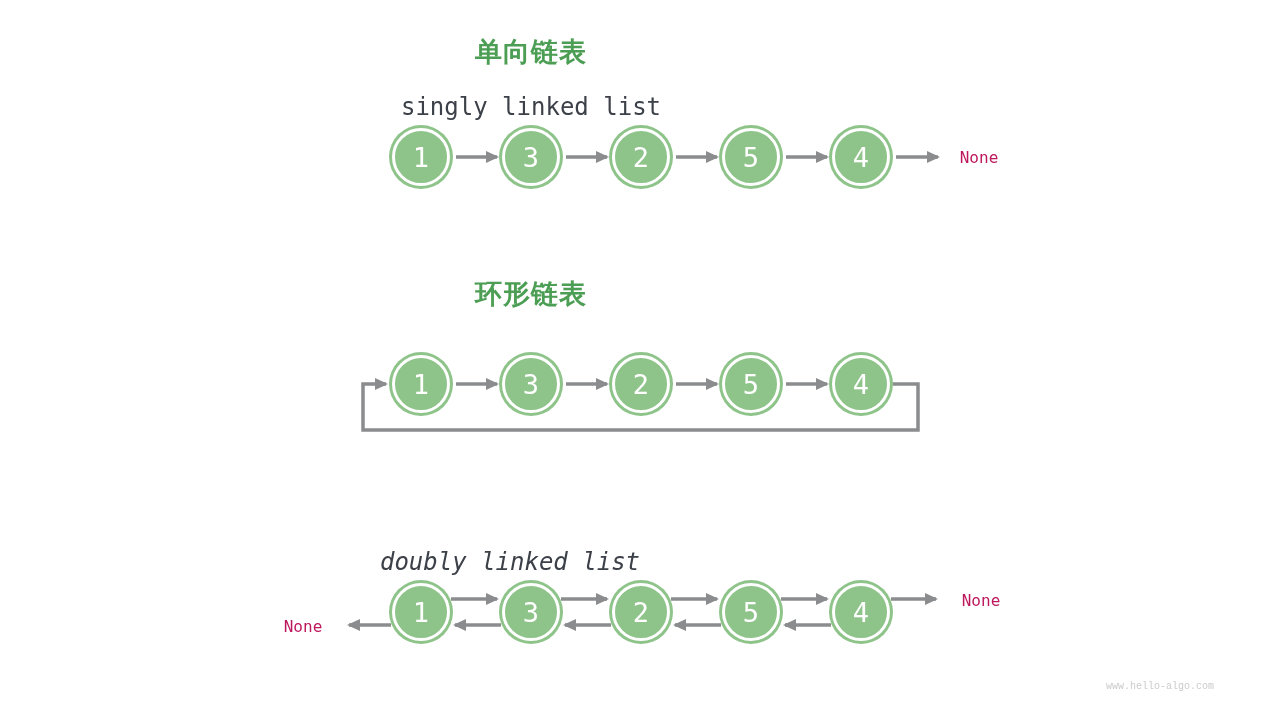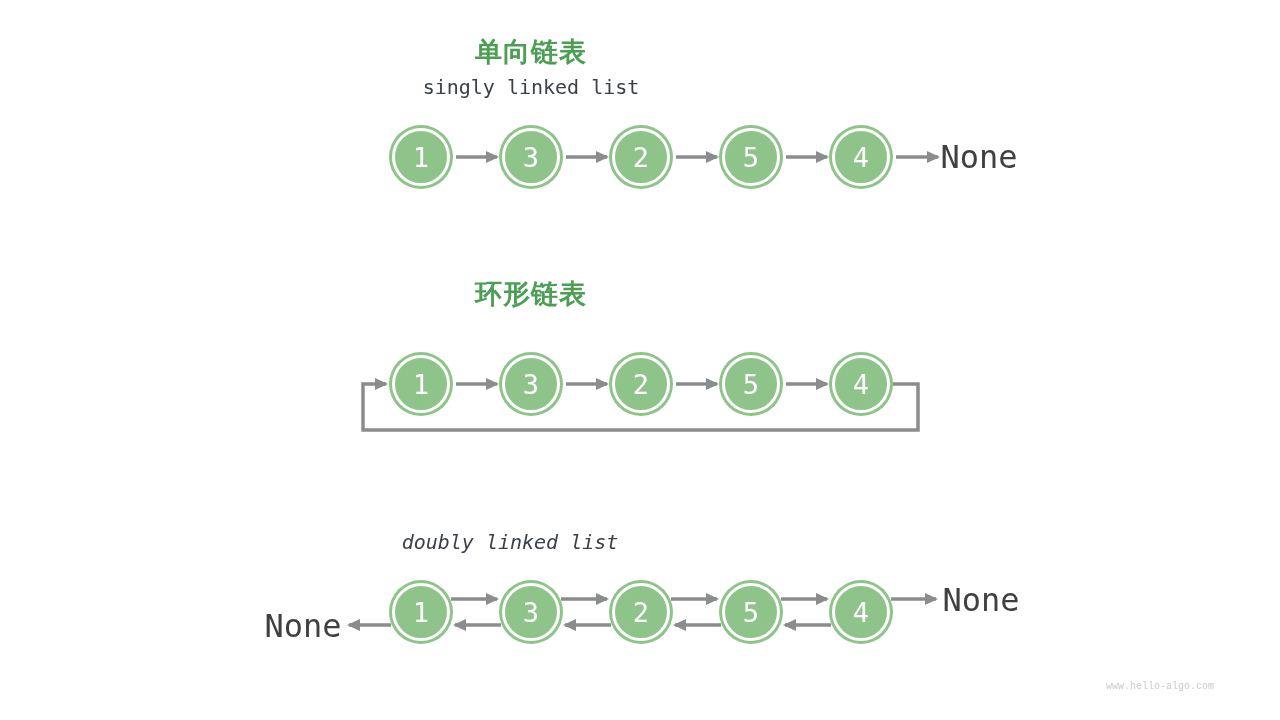--- a/index.html
+++ b/index.html
@@ -26,45 +26,46 @@
     font-size: 27px;
     letter-spacing: 1px;
     white-space: nowrap;
   }
   .subtitle {
     position: absolute;
     transform: translate(-50%, -50%);
     color: #3C4048;
     font-family: "DejaVu Sans Mono", monospace;
     font-weight: 500;
-    font-size: 20px;
+    font-size: 24px;
     white-space: nowrap;
+    margin-top: 20px;
   }
   .node {
     position: absolute;
     width: 52px; height: 52px;
     background: #8EC48A;
     border: 3px solid #ffffff;
     border-radius: 50%;
     box-shadow: 0 0 0 3px #8EC48A;
     display: flex;
     align-items: center;
     justify-content: center;
     color: #ffffff;
     font-family: "DejaVu Sans Mono", monospace;
     font-weight: 500;
     font-size: 27px;
   }
   .none-label {
     position: absolute;
     transform: translate(-50%, -50%);
-    color: #404040;
+    color: #be185d;
     font-family: "DejaVu Sans Mono", monospace;
     font-weight: 500;
-    font-size: 32px;
+    font-size: 16px;
     white-space: nowrap;
   }
   .watermark {
     position: absolute;
     transform: translate(-50%, -50%);
     color: #CBCBCB;
     font-family: Liberation Mono, monospace;
     font-size: 10px;
     white-space: nowrap;
   }

